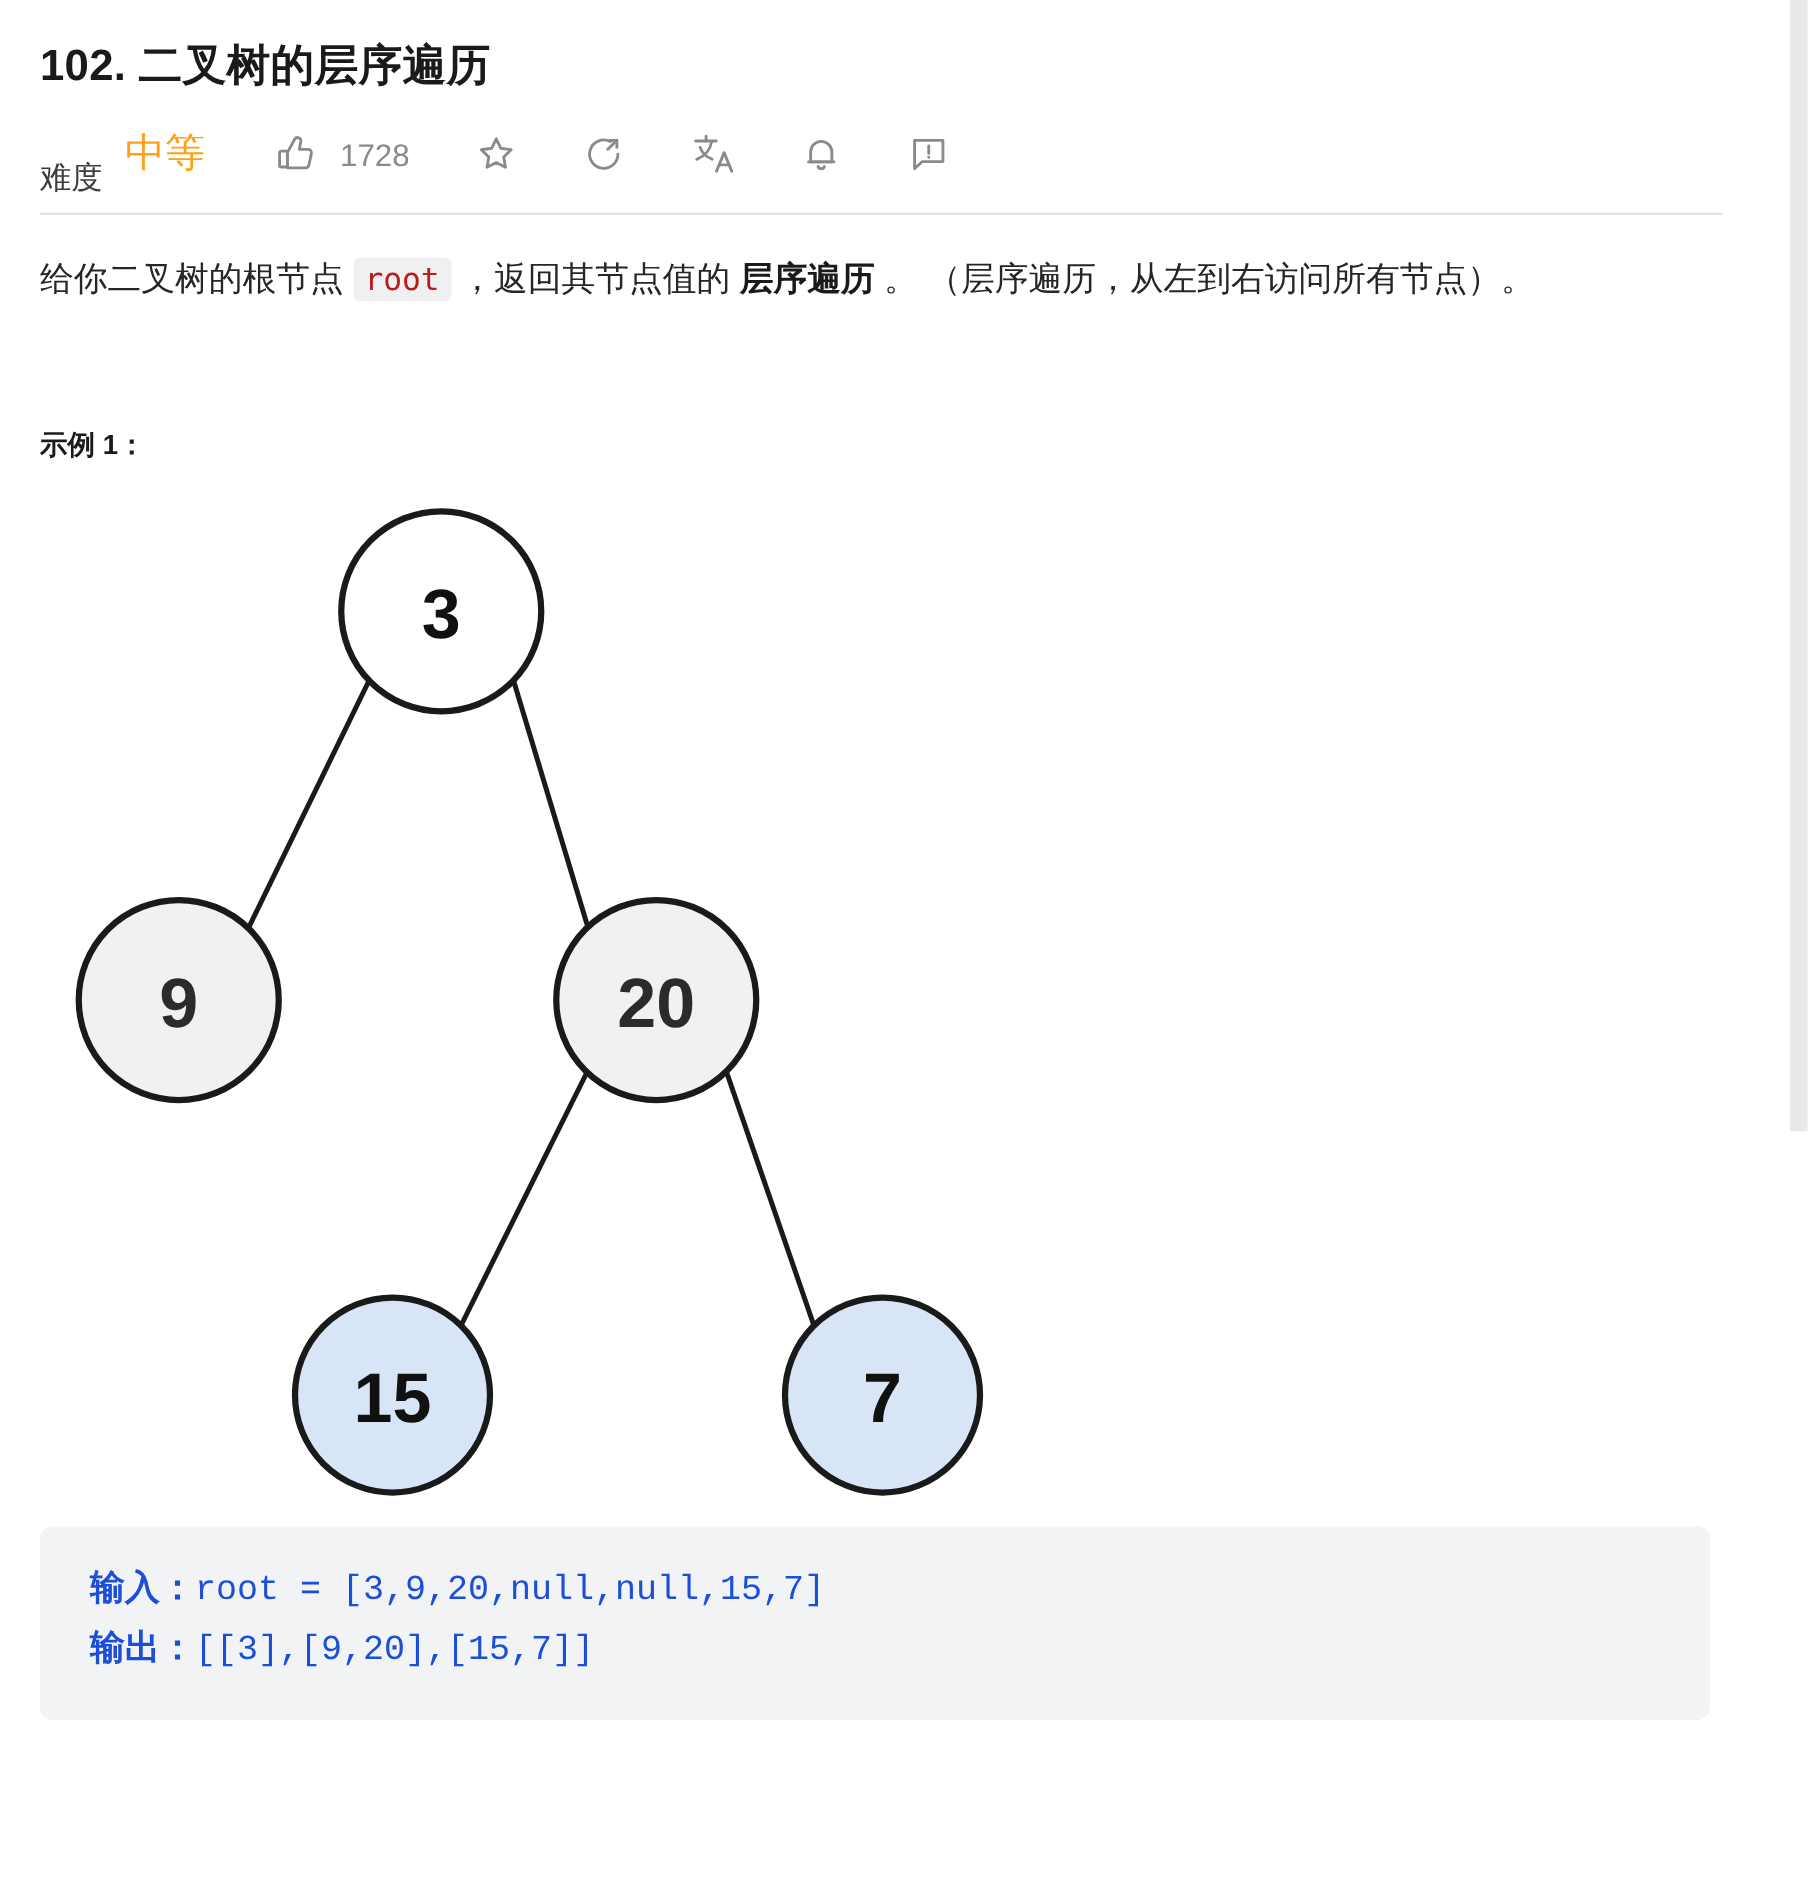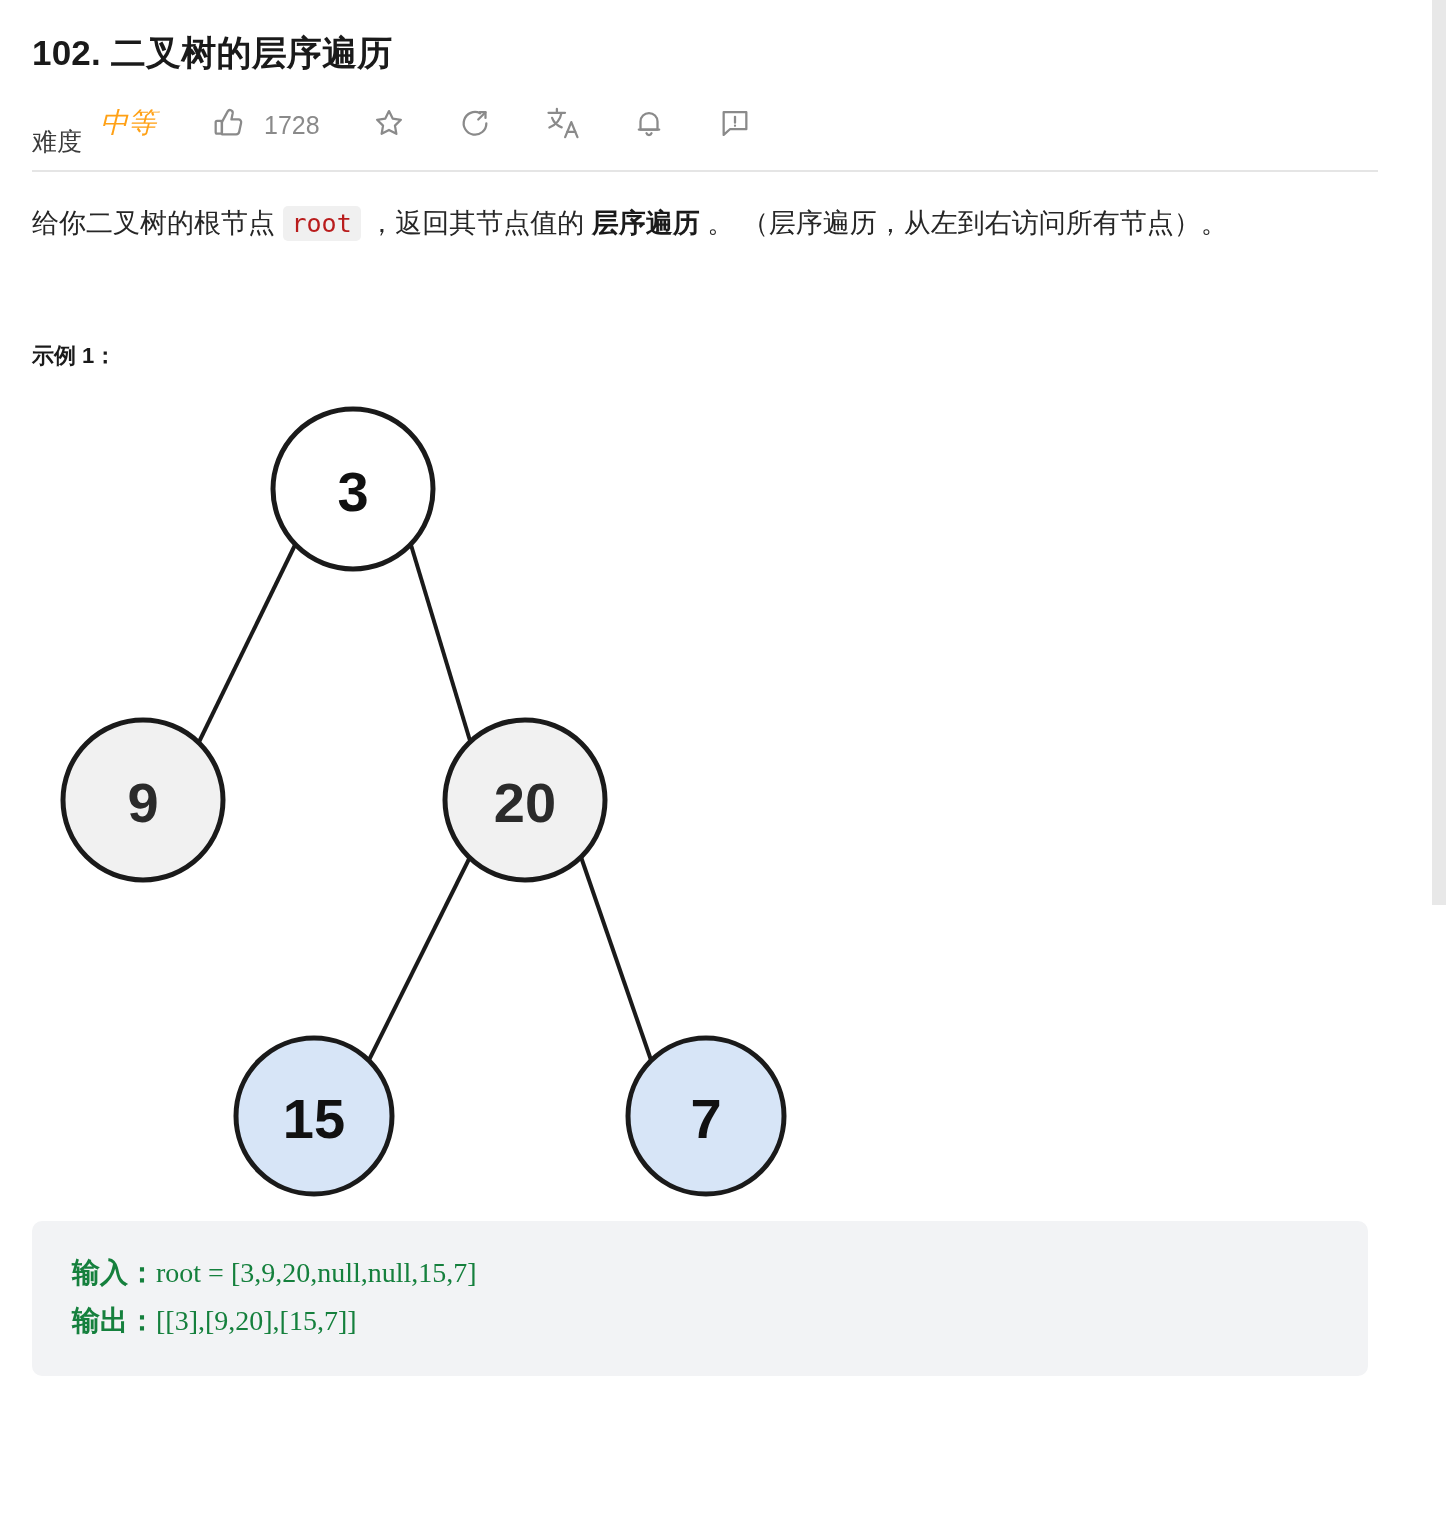--- a/index.html
+++ b/index.html
@@ -50,26 +50,25 @@
     margin-bottom: 24px;
   }
   .meta-label {
     font-size: 25px;
     color: #3c3c3c;
     margin-right: 18px;
     white-space: nowrap;
     margin-top: 38px;
   }
   .meta-difficulty {
-    font-size: 28px;
+    font-size: 32px;
     color: #ffa116;
     font-weight: 500;
     margin-right: 56px;
     white-space: nowrap;
-    font-style: italic;
   }
   .icon-btn {
     display: flex;
     align-items: flex-end;
     color: #8a8a8a;
     margin-right: 52px;
     cursor: pointer;
   }
   .icon-btn svg { display: block; }
   .like-count {
@@ -138,24 +137,24 @@
   
   .code-block {
     background: #f2f3f5;
     border-radius: 10px;
     width: 1336px;
     box-sizing: border-box;
     padding: 28px 40px 30px 40px;
     margin-top: 16px;
   }
   .code-line {
-    font-family: Liberation Serif, serif;
+    font-family: Liberation Mono, monospace;
     font-size: 28px;
     line-height: 1.72;
-    color: #15803d;
+    color: #1d4ed8;
     white-space: pre;
   }
   .code-key { font-weight: 700; }
 
   
   .scrollbar-track {
     position: absolute;
     top: 0;
     right: 0;
     width: 14px;

